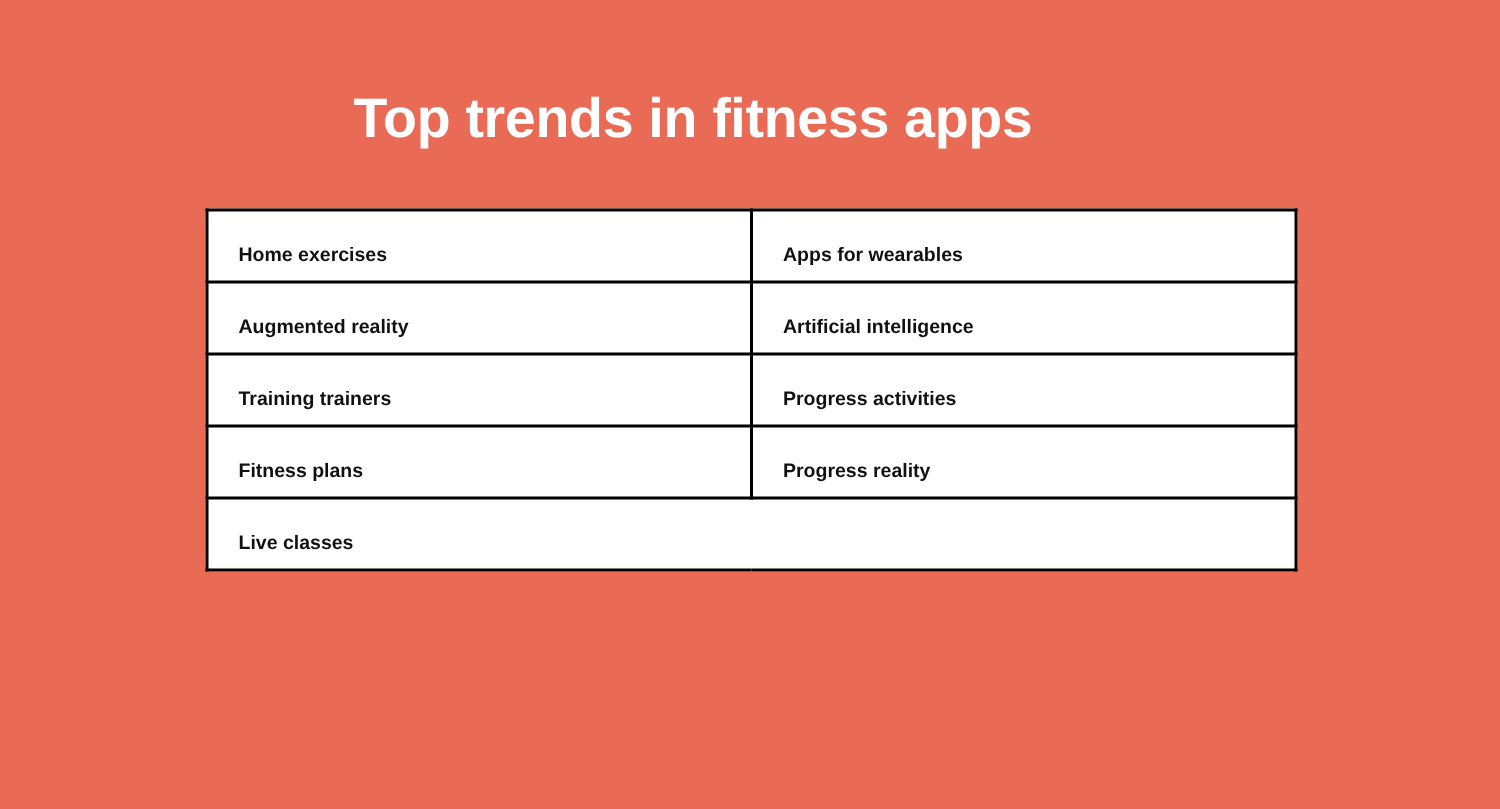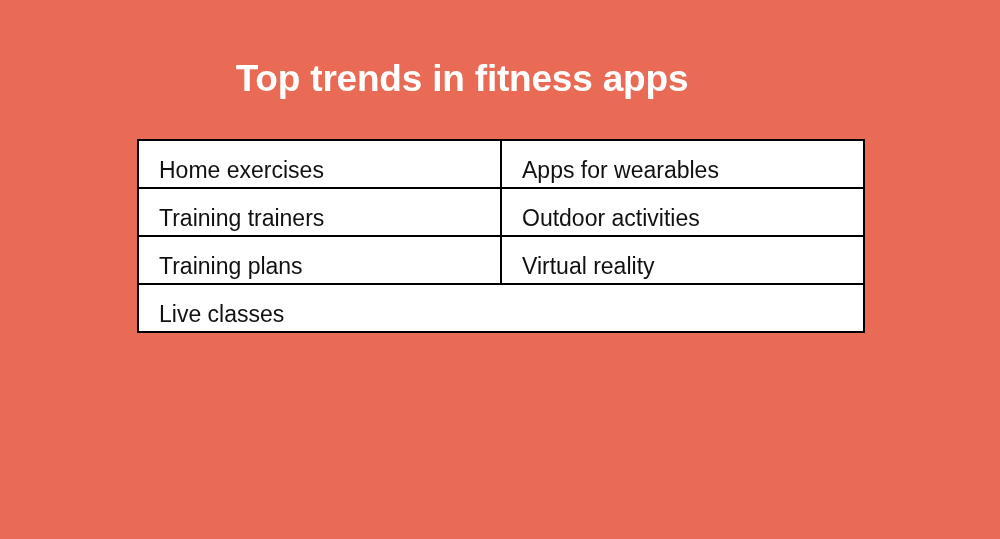--- a/index.html
+++ b/index.html
@@ -46,22 +46,22 @@
   #trends-table tr {
     height: 48px;
   }
   #trends-table td {
     border: 2px solid #000000;
     background: #ffffff;
     height: 48px;
     padding: 11px 0 0 20px;
     vertical-align: middle;
     color: #111111;
-    font-size: 23px;
-    font-weight: normal;
+    font-size: 13px;
+    font-weight: bold;
     line-height: 22px;
     white-space: nowrap;
     overflow: hidden;
     box-sizing: border-box;
   }
   #trends-table td.col-left {
     width: 363px;
   }
   #trends-table td.col-right {
     width: 363px;
@@ -79,31 +79,35 @@
   <div id="page-title">Top trends in fitness apps</div>
 
   <table id="trends-table">
     <tbody>
 
       <tr>
         <td class="col-left">Home exercises</td>
         <td class="col-right">Apps for wearables</td>
       </tr>
 
+      <tr>
+        <td class="col-left">Augmented reality</td>
+        <td class="col-right">Artificial intelligence</td>
+      </tr>
 
 
       <tr>
         <td class="col-left">Training trainers</td>
-        <td class="col-right">Outdoor activities</td>
+        <td class="col-right">Progress activities</td>
       </tr>
 
 
       <tr>
-        <td class="col-left">Training plans</td>
-        <td class="col-right">Virtual reality</td>
+        <td class="col-left">Fitness plans</td>
+        <td class="col-right">Progress reality</td>
       </tr>
 
       <tr>
         <td class="col-full" colspan="2">Live classes</td>
       </tr>
 
     </tbody>
   </table>
 
 </div>

